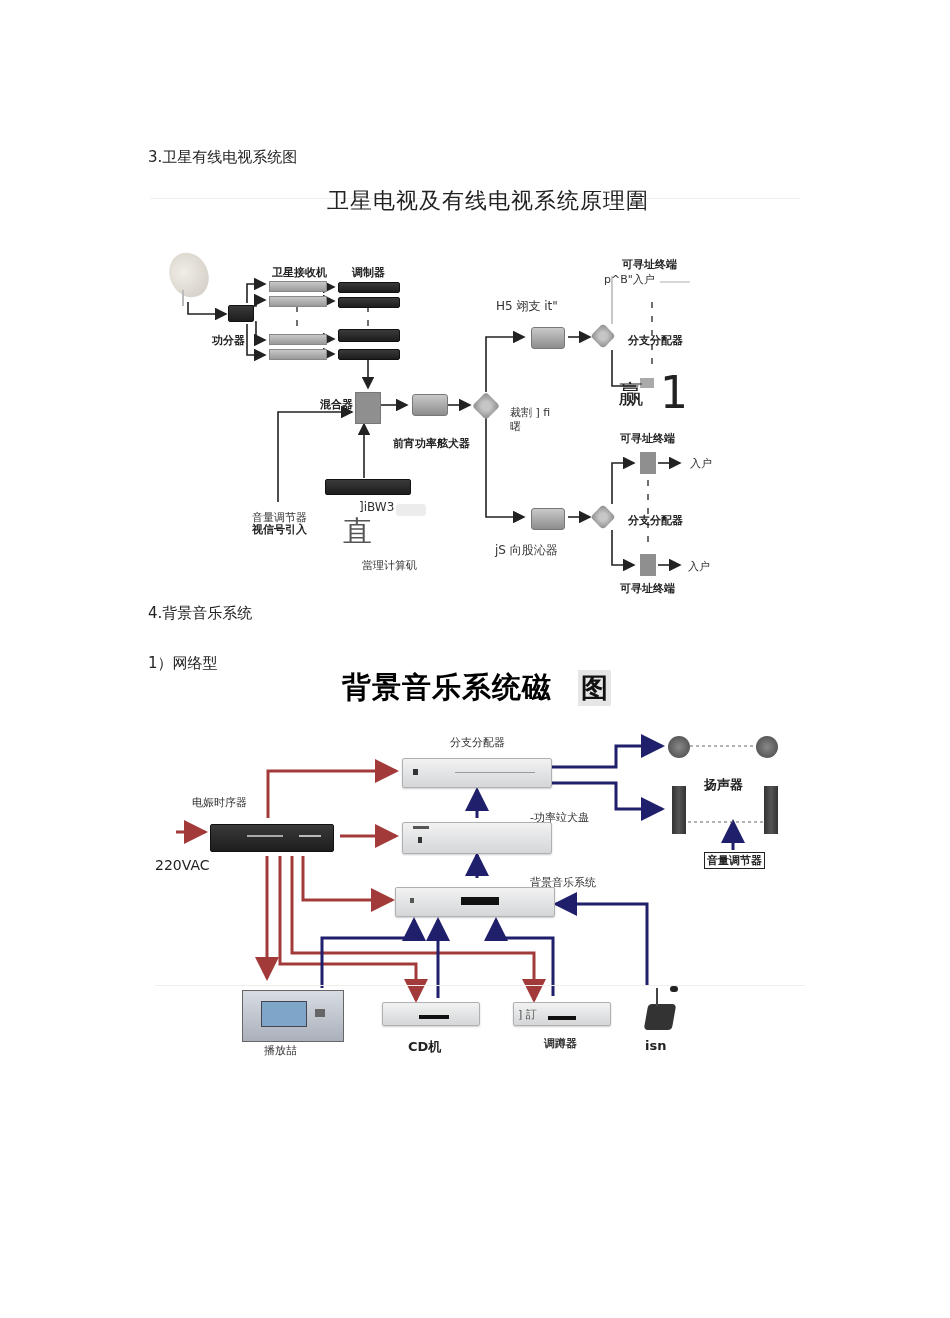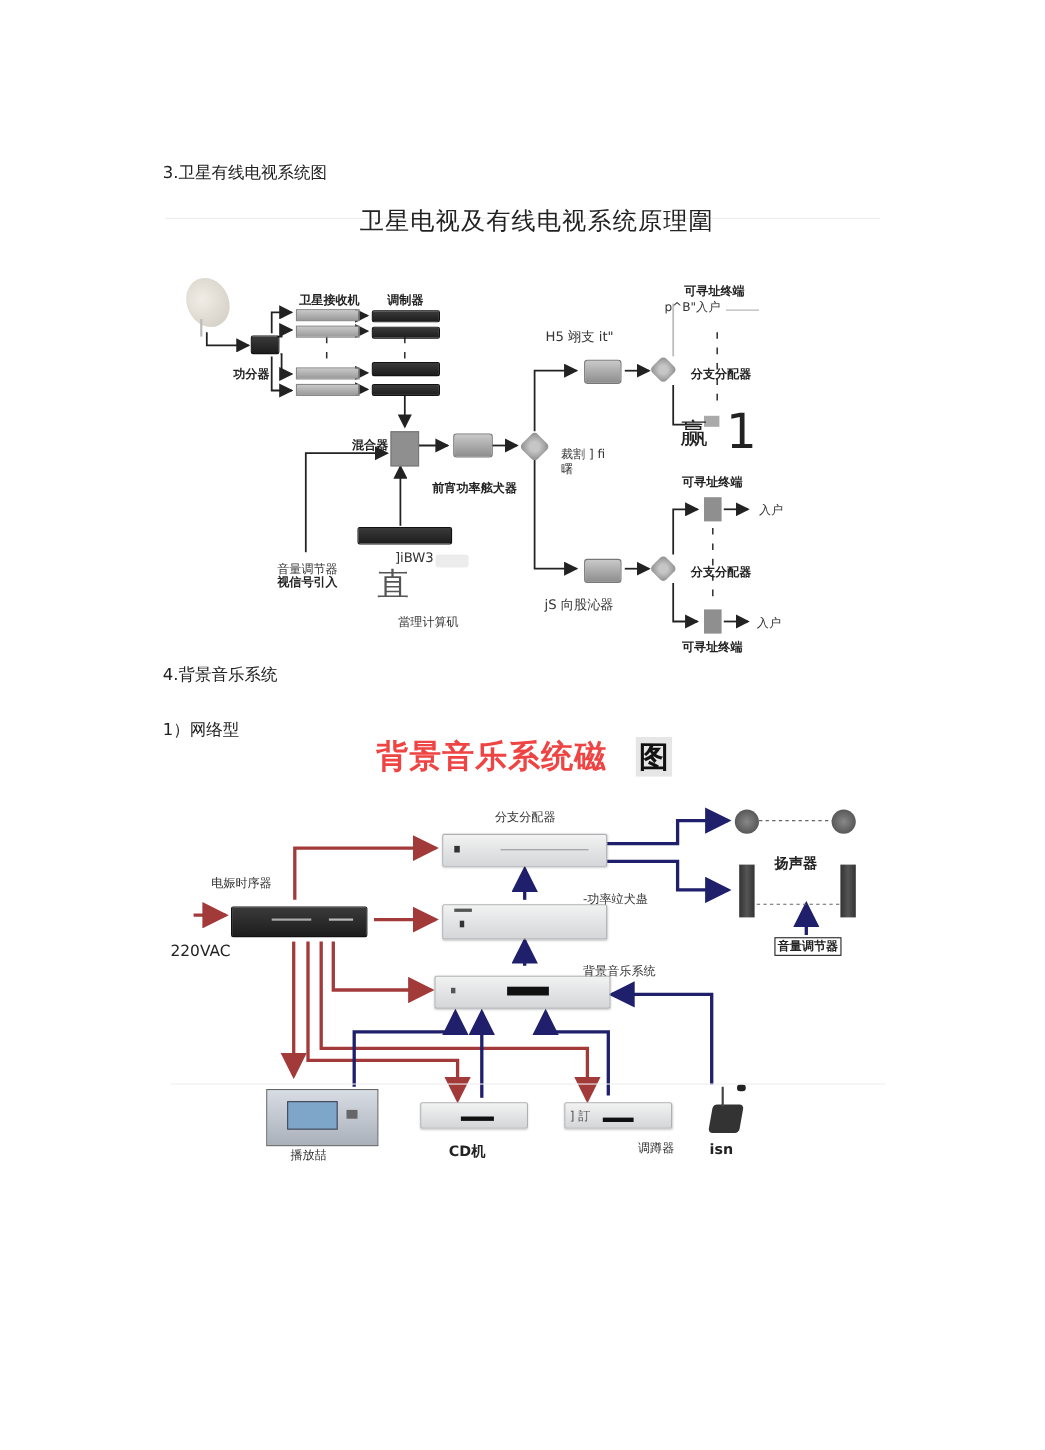--- a/index.html
+++ b/index.html
@@ -1,21 +1,21 @@
 <!DOCTYPE html>
 <html><head>
 <meta charset="utf-8">
 <style>
   html, body { margin: 0; padding: 0; background: #ffffff; }
   body { width: 950px; height: 1318px; position: relative; overflow: hidden;
          font-family: "DejaVu Sans", "Liberation Sans", sans-serif; color: #222; }
   .abs { position: absolute; }
   .heading { font-size: 15px; color: #222; white-space: nowrap; }
   .diag-title { font-size: 22px; color: #222; white-space: nowrap; letter-spacing: 1px; }
-  .diag-title2 { font-size: 29px; color: #ef4444; font-weight: bold; white-space: nowrap; letter-spacing: 1px; }
+  .diag-title2 { font-size: 29px; color: #000000; font-weight: bold; white-space: nowrap; letter-spacing: 1px; }
   .lbl { font-size: 11px; color: #333; white-space: nowrap; }
   .lbl-b { font-size: 11px; color: #222; font-weight: bold; white-space: nowrap; }
   .lbl-m { font-size: 12px; color: #333; white-space: nowrap; }
   .lbl-big { font-size: 13px; color: #222; font-weight: bold; white-space: nowrap; }
   .rack-dark { background: linear-gradient(#3a3a3a, #1d1d1d); border: 1px solid #111; border-radius: 2px; }
   .rack-grey { background: linear-gradient(#c8c8c8, #9a9a9a); border: 1px solid #888; }
   .rack-light { background: linear-gradient(#f2f2f2, #d4d6d8); border: 1px solid #aeb0b3; border-radius: 2px; box-shadow: 0 1px 2px rgba(0,0,0,0.2); }
   .box-grey { background: #8f8f8f; border: 1px solid #777; }
   .amp-shape { background: linear-gradient(#c9c9c9, #8d8d8d); border: 1px solid #777; border-radius: 3px; }
   .splitter { background: radial-gradient(circle, #c6c6c6 30%, #8e8e8e 90%); border-radius: 4px; transform: rotate(45deg); }
@@ -225,20 +225,20 @@
 
 <div class="abs rack-light" style="left:382px; top:1002px; width:96px; height:22px;">
   <div style="position:absolute; left:36px; top:12px; width:30px; height:4px; background:#111;"></div>
 </div>
 <div class="abs lbl-b" style="left:408px; top:1038px; font-size:13px;">CD机</div>
 
 <div class="abs rack-light" style="left:513px; top:1002px; width:96px; height:22px;">
   <div style="position:absolute; left:4px; top:4px; font-size:11px; color:#555;">] 訂</div>
   <div style="position:absolute; left:34px; top:13px; width:28px; height:4px; background:#111;"></div>
 </div>
-<div class="abs lbl" style="left:580px; top:1036px;">调蹲器</div>
+<div class="abs lbl" style="left:544px; top:1036px;font-weight:bold;">调蹲器</div>
 
 <div class="abs" style="left:646px; top:1004px; width:28px; height:26px; background:#333; border-radius:4px; transform:skewX(-10deg);"></div>
 <div class="abs" style="left:656px; top:988px; width:2px; height:18px; background:#444;"></div>
 <div class="abs" style="left:670px; top:986px; width:8px; height:6px; background:#222; border-radius:3px;"></div>
 <div class="abs lbl-b" style="left:645px; top:1038px; font-size:13px;">isn</div>
 
 <div class="abs" style="left:155px; top:985px; width:650px; height:1px; background:#eee;"></div>
 
 </body></html>

